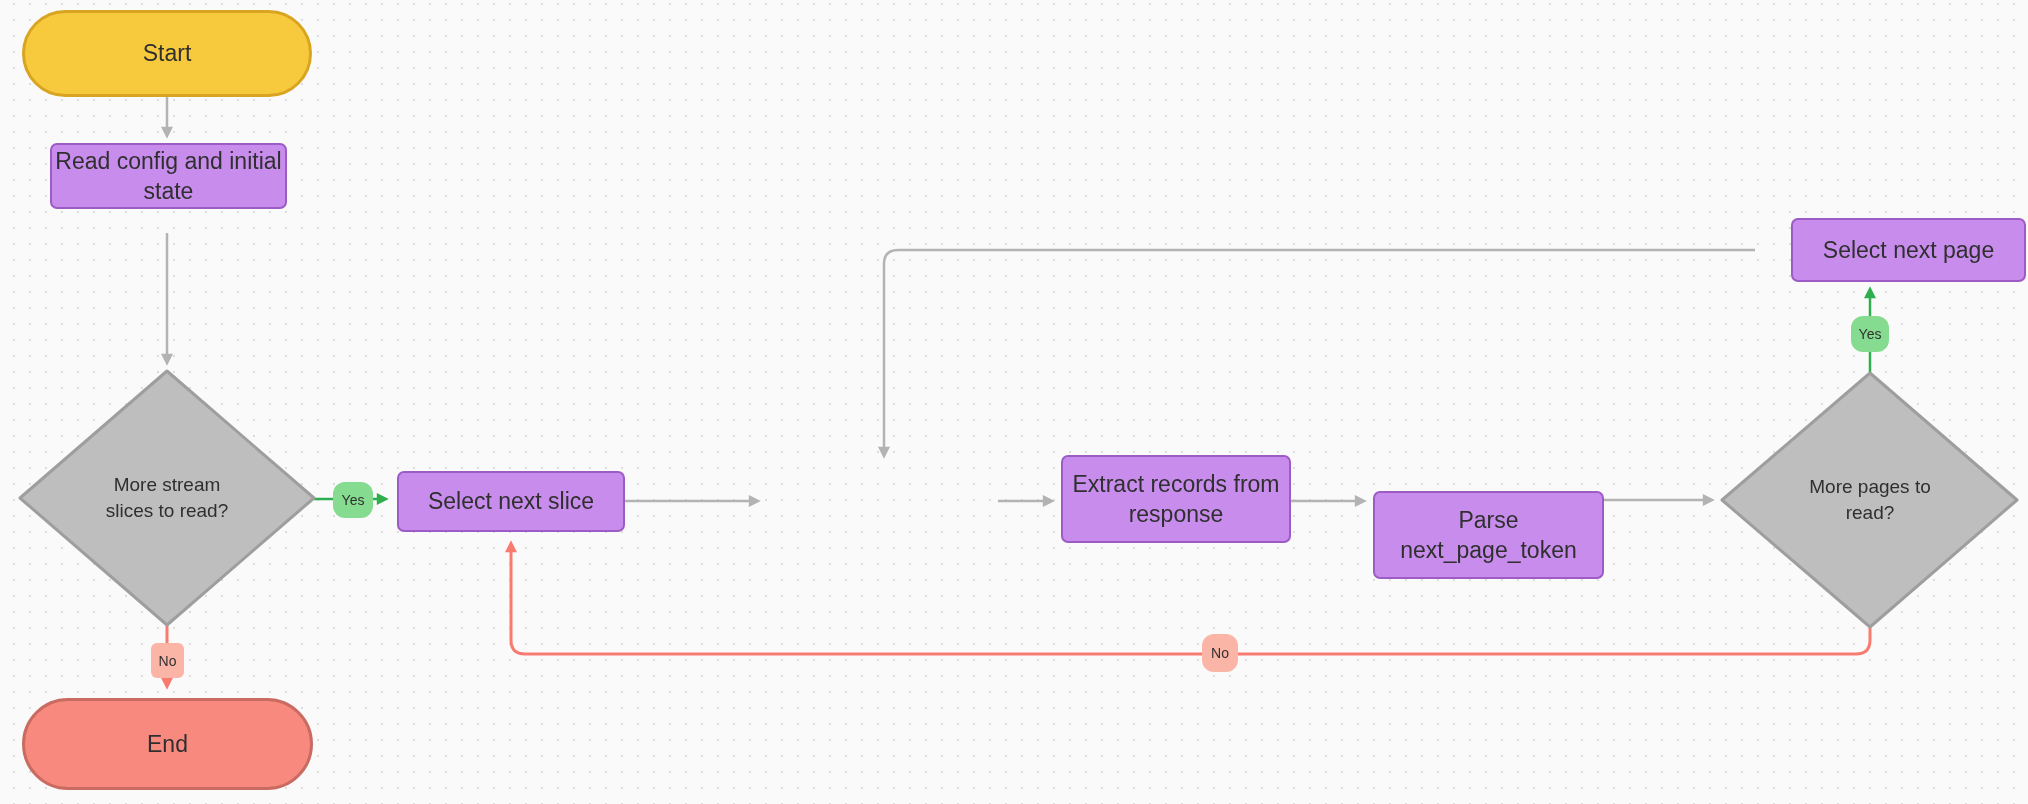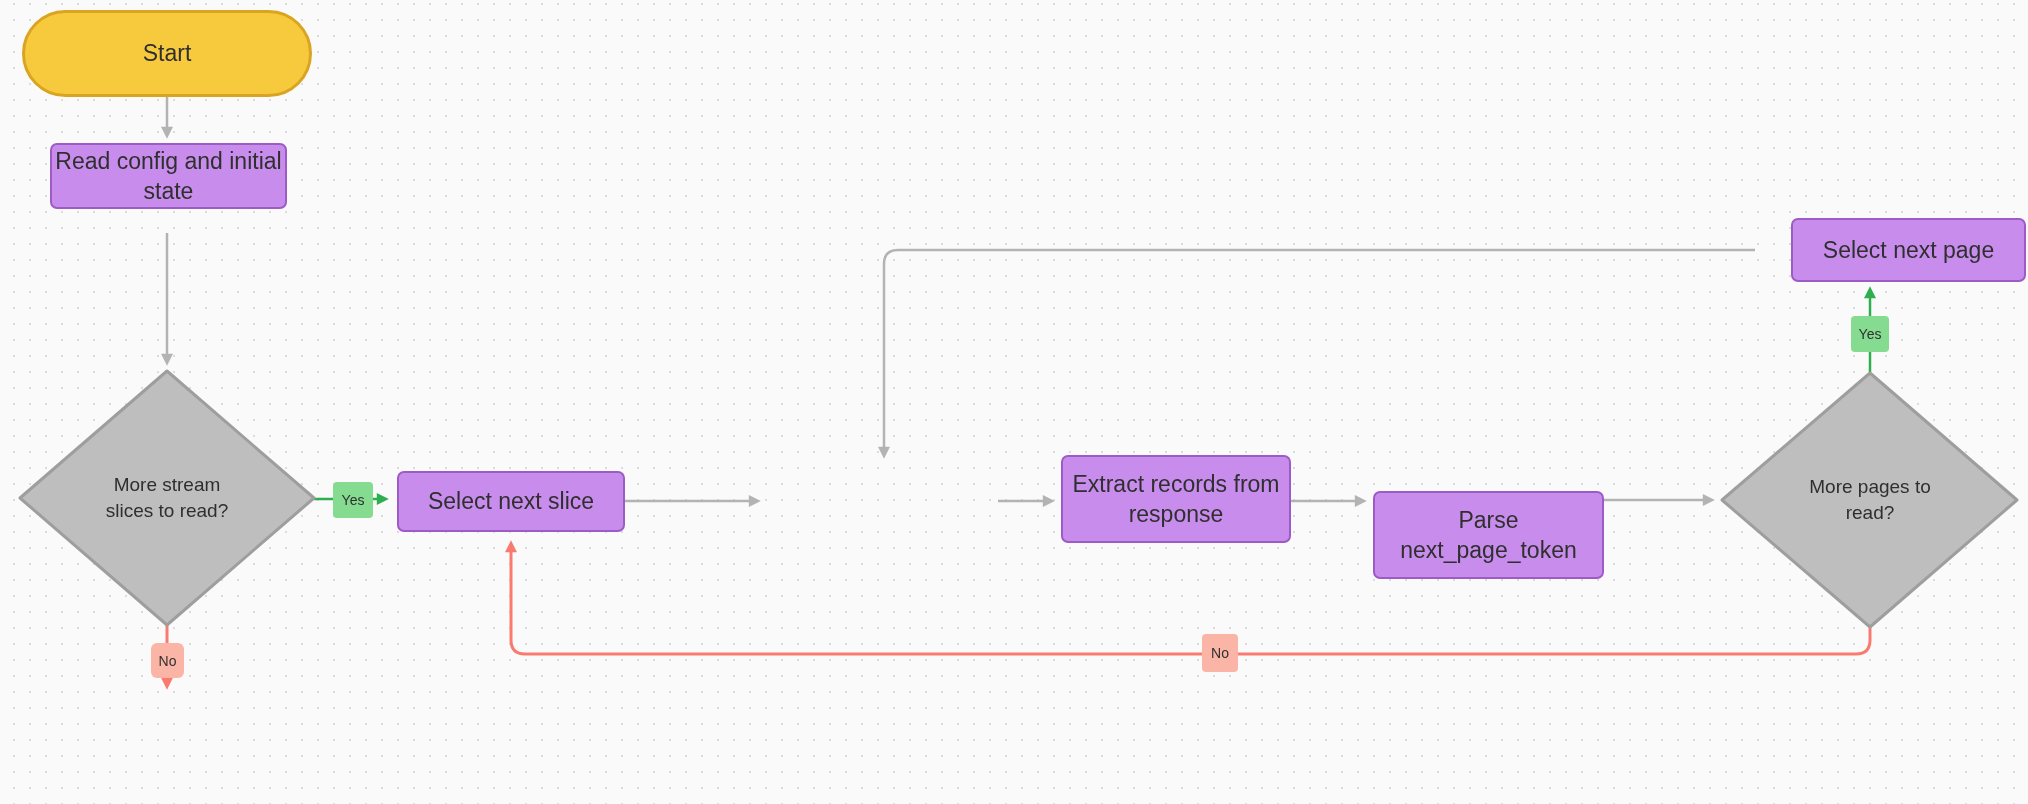--- a/index.html
+++ b/index.html
@@ -28,21 +28,21 @@
   .process { background:var(--process-fill); border:2.5px solid var(--process-border); border-radius:7px; }
   .terminal-start { background:var(--start-fill); border:3px solid var(--start-border); border-radius:46px; }
   .terminal-end   { background:var(--end-fill);   border:3px solid var(--end-border);   border-radius:48px; }
   .dlabel {
     position:absolute; display:flex; align-items:center; justify-content:center;
     text-align:center; white-space:pre-line; font-size:19px; line-height:1.35;
     color:var(--text); pointer-events:none;
   }
   .badge {
     position:absolute; display:flex; align-items:center; justify-content:center;
-    font-size:14px; font-weight:500; color:#303030; border-radius:4px;
+    font-size:14px; font-weight:500; color:#303030; border-radius:12px;
   }
   .badge-yes { background:var(--badge-yes); }
   .badge-no  { background:var(--badge-no); }
 
   
   #n-start            { left:22px;   top:10px;  width:290px; height:87px; }
   #n-read-config      { left:50px;   top:143px; width:237px; height:66px; }
   #n-select-next-slice{ left:397px;  top:471px; width:228px; height:61px; }
   #n-submit-request   { left:768px;  top:471px; width:230px; height:61px; }
   #n-extract-records  { left:1061px; top:455px; width:230px; height:88px; }
@@ -105,20 +105,21 @@
 response</div>
 
   <div class="node process" id="n-parse-token">Parse
 next_page_token</div>
 
   <div class="dlabel" id="l-more-pages">More pages to
 read?</div>
 
   <div class="node process" id="n-select-next-page">Select next page</div>
 
+  <div class="node terminal-end" id="n-end">End</div>
 
   <div class="badge badge-yes" id="b-yes-slices">Yes</div>
 
   <div class="badge badge-yes" id="b-yes-pages">Yes</div>
 
   <div class="badge badge-no" id="b-no-pages">No</div>
 
   <div class="badge badge-no" id="b-no-slices">No</div>
 
 </div>

